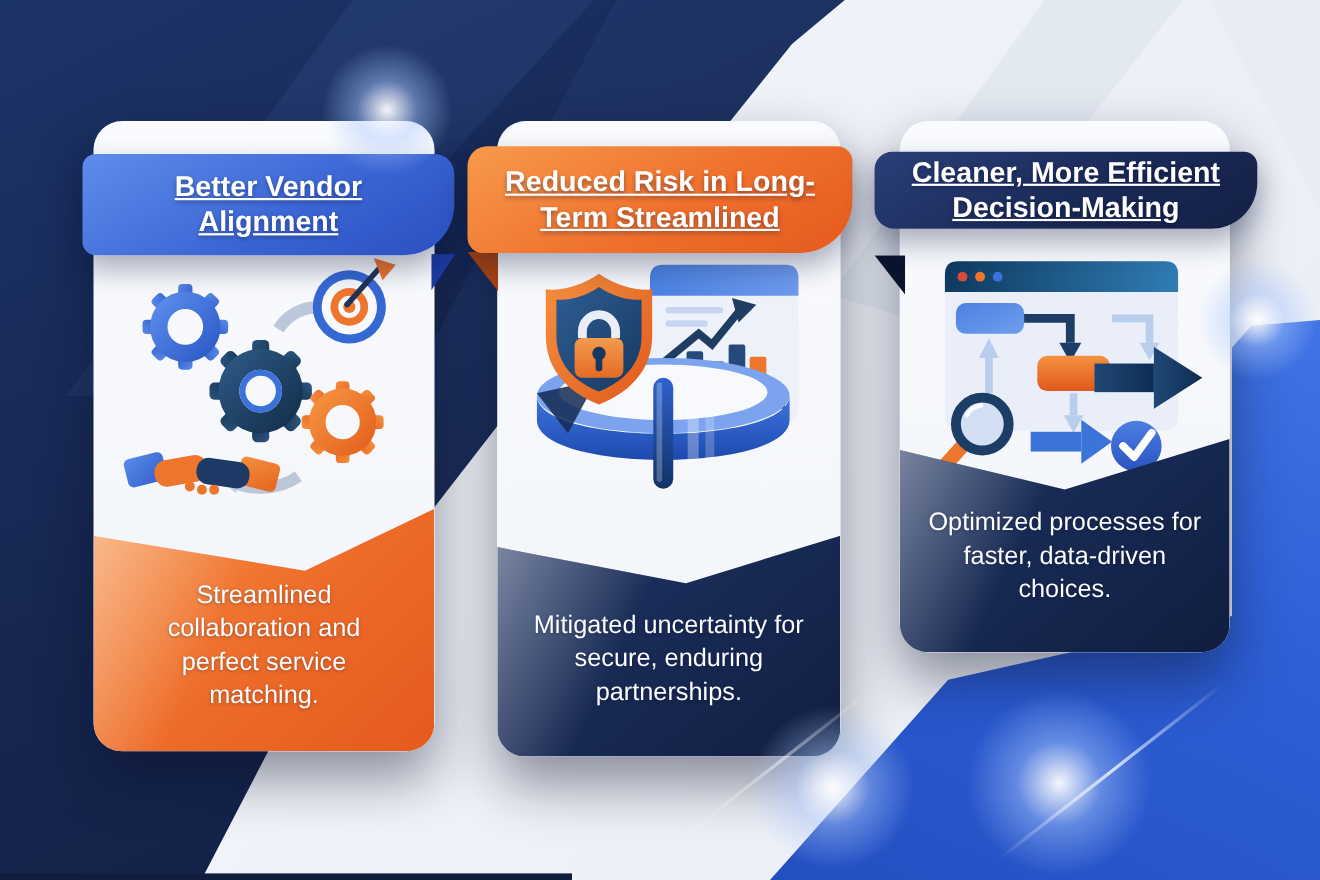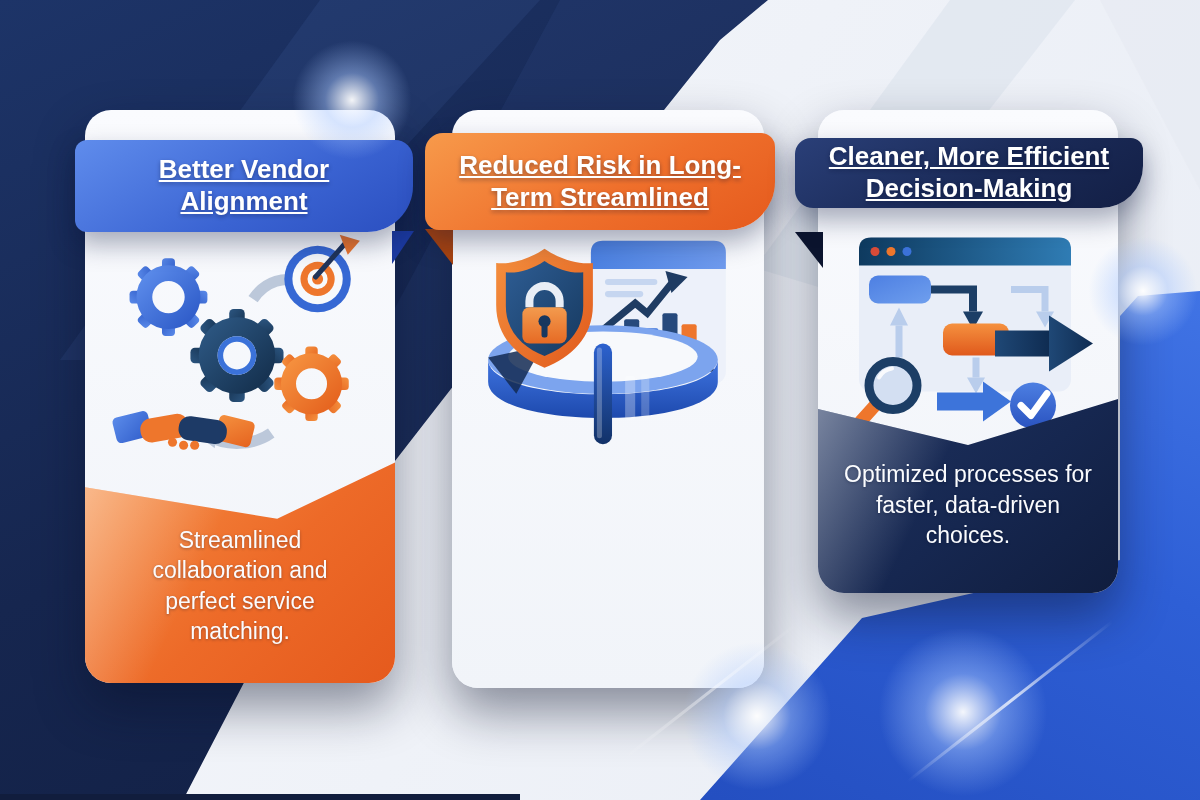--- a/index.html
+++ b/index.html
@@ -251,20 +251,23 @@
           <circle cx="0" cy="12" r="6" fill="#17375f"></circle>
           <rect x="-3" y="14" width="6" height="14" rx="2.5" fill="#17375f"></rect>
         </g>
 
         <g>
           <rect x="121" y="114" width="18" height="100" rx="9" fill="url(#c2gcap)"></rect>
           <rect x="124" y="118" width="5" height="90" rx="2.5" fill="rgba(255,255,255,0.25)"></rect>
         </g>
       </svg>
     </div>
+    <div class="panel">
+      <div class="desc">Mitigated uncertainty for secure, enduring partnerships.</div>
+    </div>
   </div>
 
   <div class="card" id="card3">
     <div class="illus">
       <svg width="266" height="235" viewBox="0 0 266 232">
         <defs>
           <linearGradient id="c3teal" x1="0" y1="0" x2="1" y2="0">
               <stop offset="0" stop-color="#0e3a5f"></stop>
               <stop offset="1" stop-color="#2f7cb4"></stop>
             </linearGradient>

